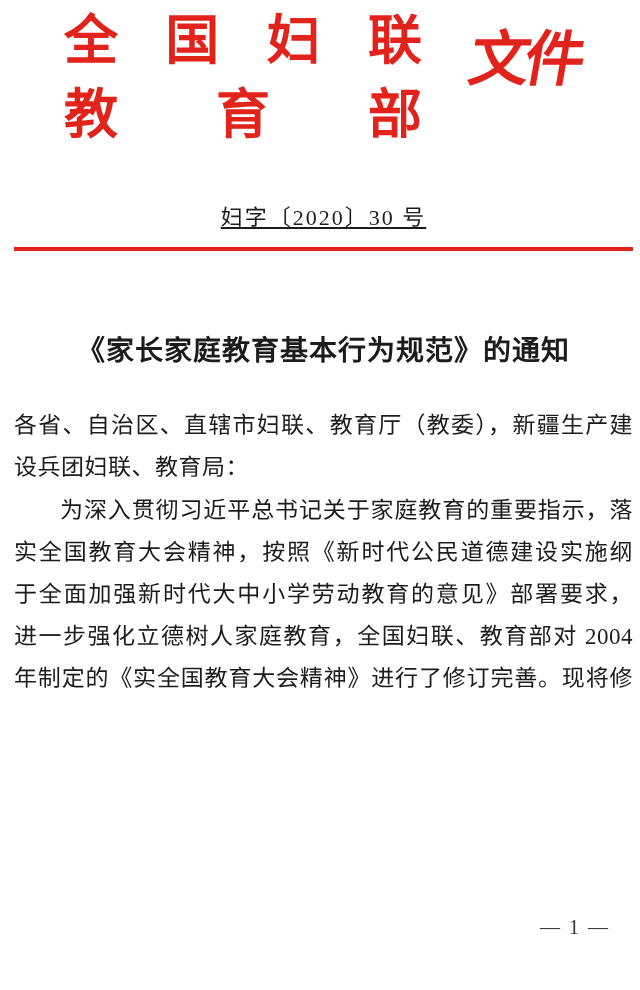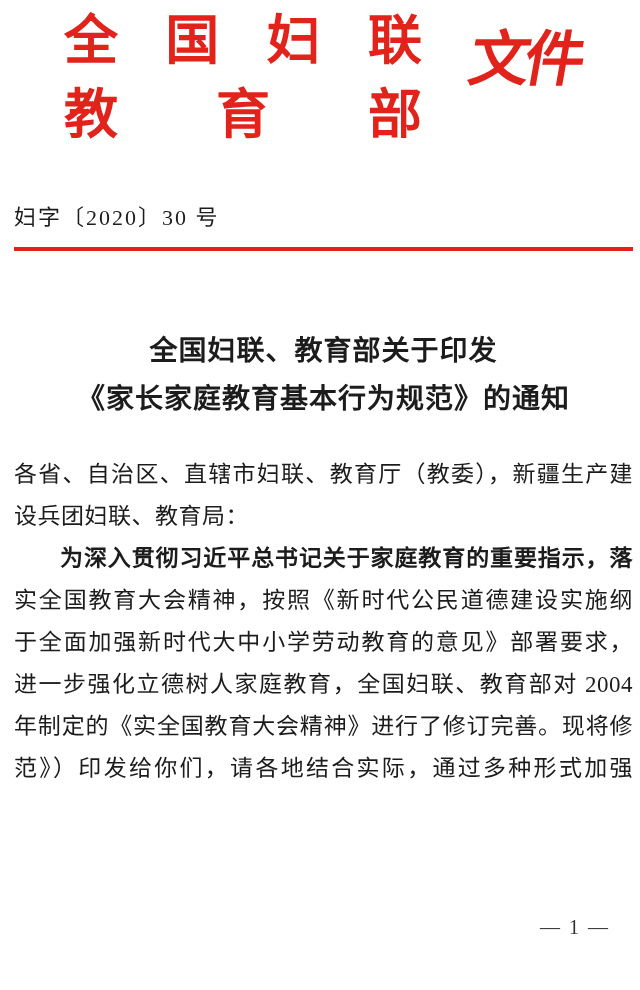--- a/index.html
+++ b/index.html
@@ -46,53 +46,55 @@
     line-height:60px;
     margin-left:48px;
     margin-top:20px;
     letter-spacing:-5px;
     transform:skewX(-10deg);
     white-space:nowrap;
   }
   
   .doc-number{
     margin-top:59px;
+    text-align:center;
     font-size:22px;
     line-height:26px;
     letter-spacing:2px;
+    text-decoration:underline;
   }
   .red-rule{
     margin-top:16px;
     height:4px;
     background:var(--red);
   }
   
   .title{
     margin-top:76px;
     text-align:center;
     font-weight:bold;
     font-size:28px;
     line-height:48px;
     letter-spacing:1px;
   }
   
   .text-block{margin:0;}
-  .salutation-block{margin-top:31px;}
+  .salutation-block{margin-top:31px;font-family:Liberation Mono, monospace;}
   .line{
     font-size:23px;
     line-height:42px;
     letter-spacing:0.5px;
     white-space:normal;
   }
   .line.justify{
     text-align:justify;
     text-align-last:justify;
     text-justify:inter-character;
   }
-  .line.indent{text-indent:46px;font-weight:bold;}
+  .line.indent{text-indent:46px;}
   
   .page-number{
     position:absolute;
     right:30px;
     bottom:52px;
     font-size:20px;
     line-height:22px;
     letter-spacing:2px;
     color:#333;
   }
@@ -119,21 +121,20 @@
         </div>
     </div>
     <div class="doc-type">文件</div>
   </header>
 
   <div class="doc-number">妇字〔2020〕30 号</div>
 
   <div class="red-rule"></div>
 
   <h1 class="title">
-    <div>全国妇联、教育部关于印发</div>
     <div>《家长家庭教育基本行为规范》的通知</div>
   </h1>
 
   <div class="text-block salutation-block">
 
       <p class="line justify">各省、自治区、直辖市妇联、教育厅（教委），新疆生产建</p>
 
       <p class="line">设兵团妇联、教育局：</p>
     </div>
 
@@ -144,19 +145,18 @@
       <p class="line justify">实全国教育大会精神，按照《新时代公民道德建设实施纲</p>
 
 
       <p class="line justify">于全面加强新时代大中小学劳动教育的意见》部署要求，</p>
 
       <p class="line justify">进一步强化立德树人家庭教育，全国妇联、教育部对 2004</p>
 
       <p class="line justify">年制定的《实全国教育大会精神》进行了修订完善。现将修</p>
 
 
-      <p class="line justify">范》）印发给你们，请各地结合实际，通过多种形式加强</p>
 
     </div>
 
   <div class="page-number">— 1 —</div>
 
 </div>
 
 </body></html>

